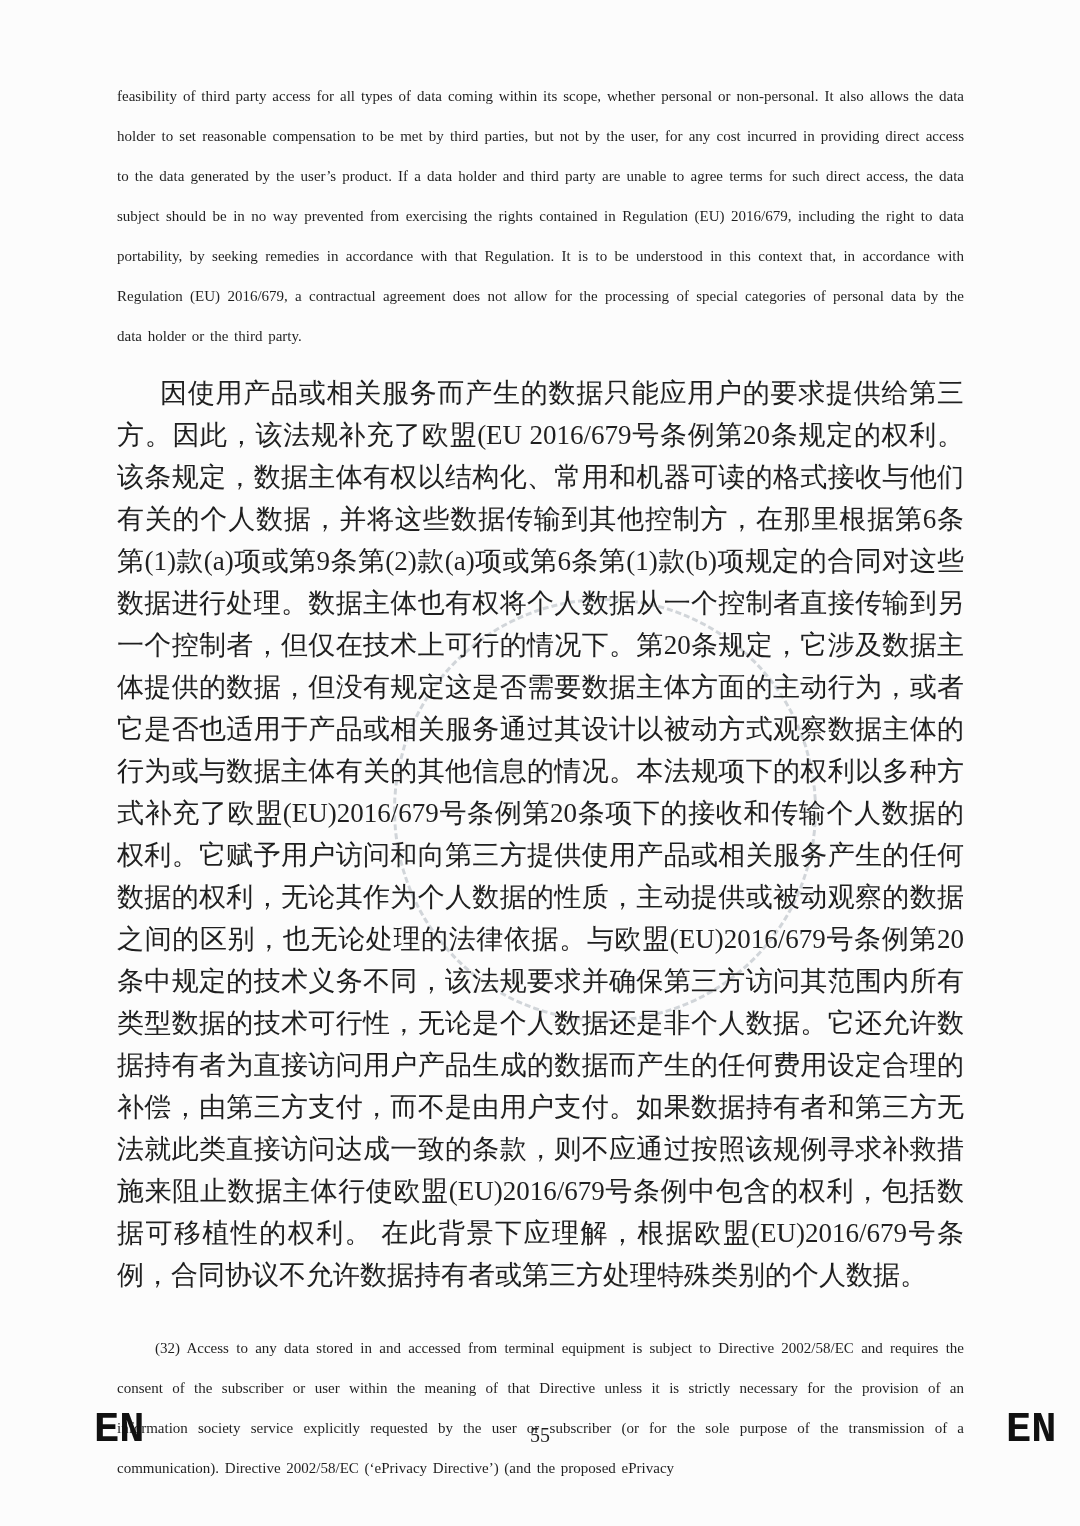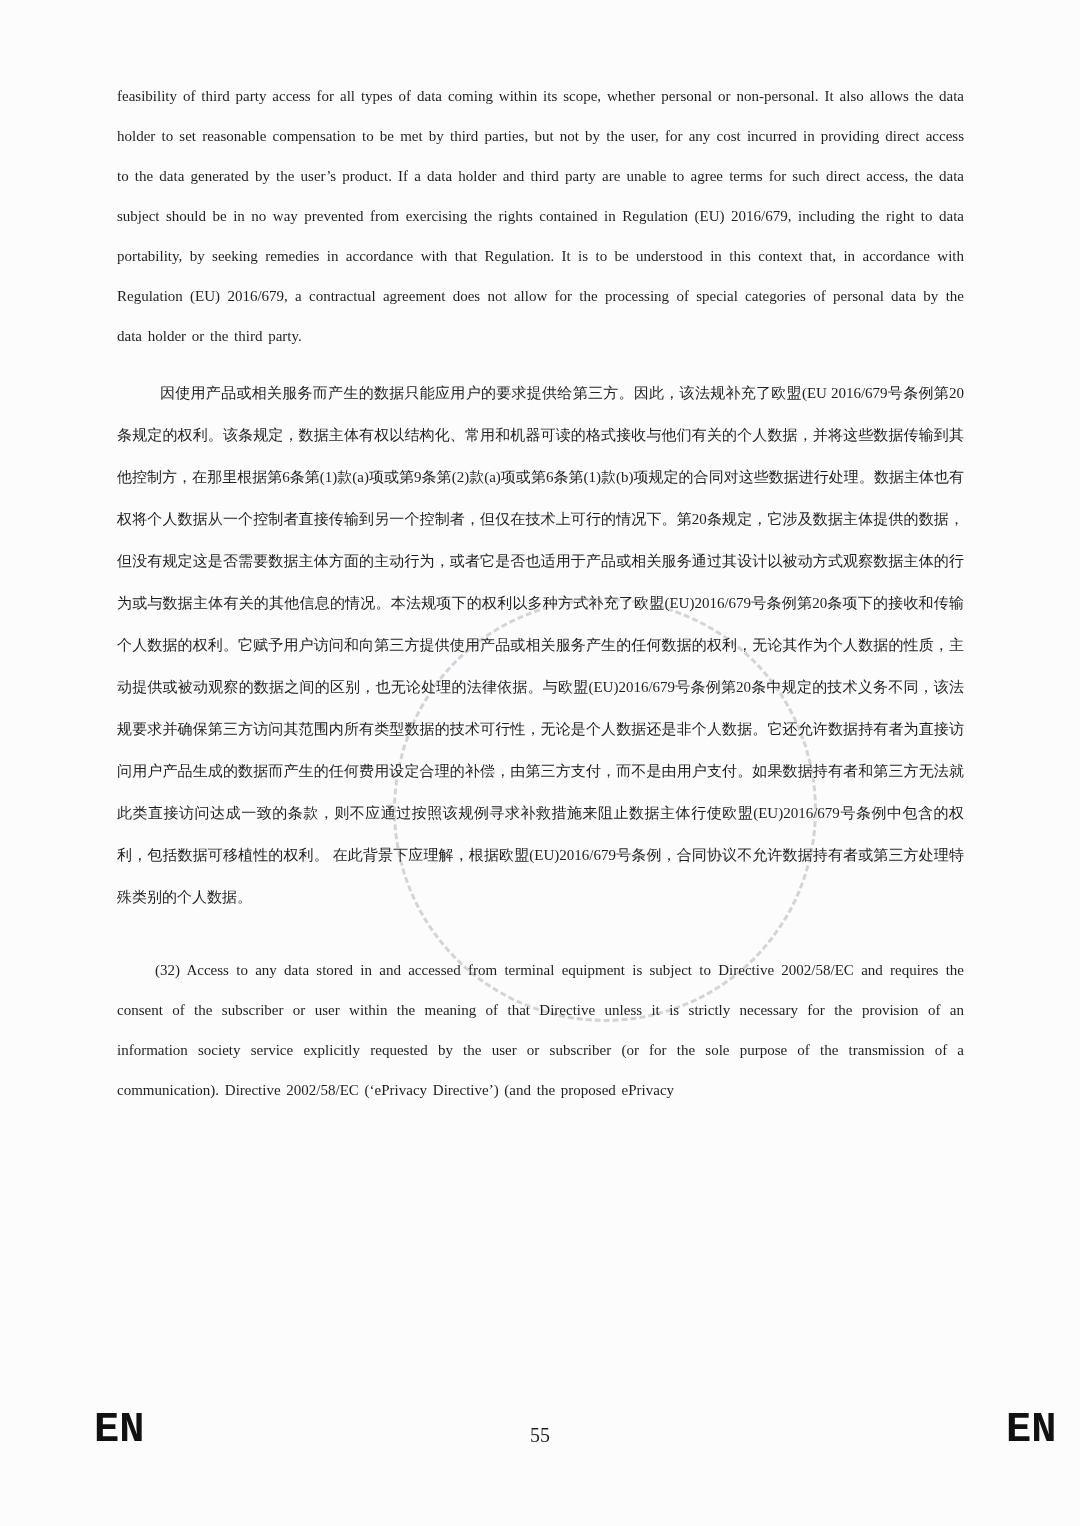--- a/index.html
+++ b/index.html
@@ -42,21 +42,21 @@
     width: 847px;
     z-index: 1;
   }
   .para-en {
     font-size: 15px;
     line-height: 40px;
     text-align: justify;
     word-spacing: 2px;
   }
   .para-zh {
-    font-size: 15px;
+    font-size: 27px;
     line-height: 42px;
     text-align: justify;
     text-indent: 43px;
     margin-top: 16px;
     font-family: Liberation Serif, serif;
   }
   .para-en.indented {
     text-indent: 38px;
     margin-top: 32px;
   }

